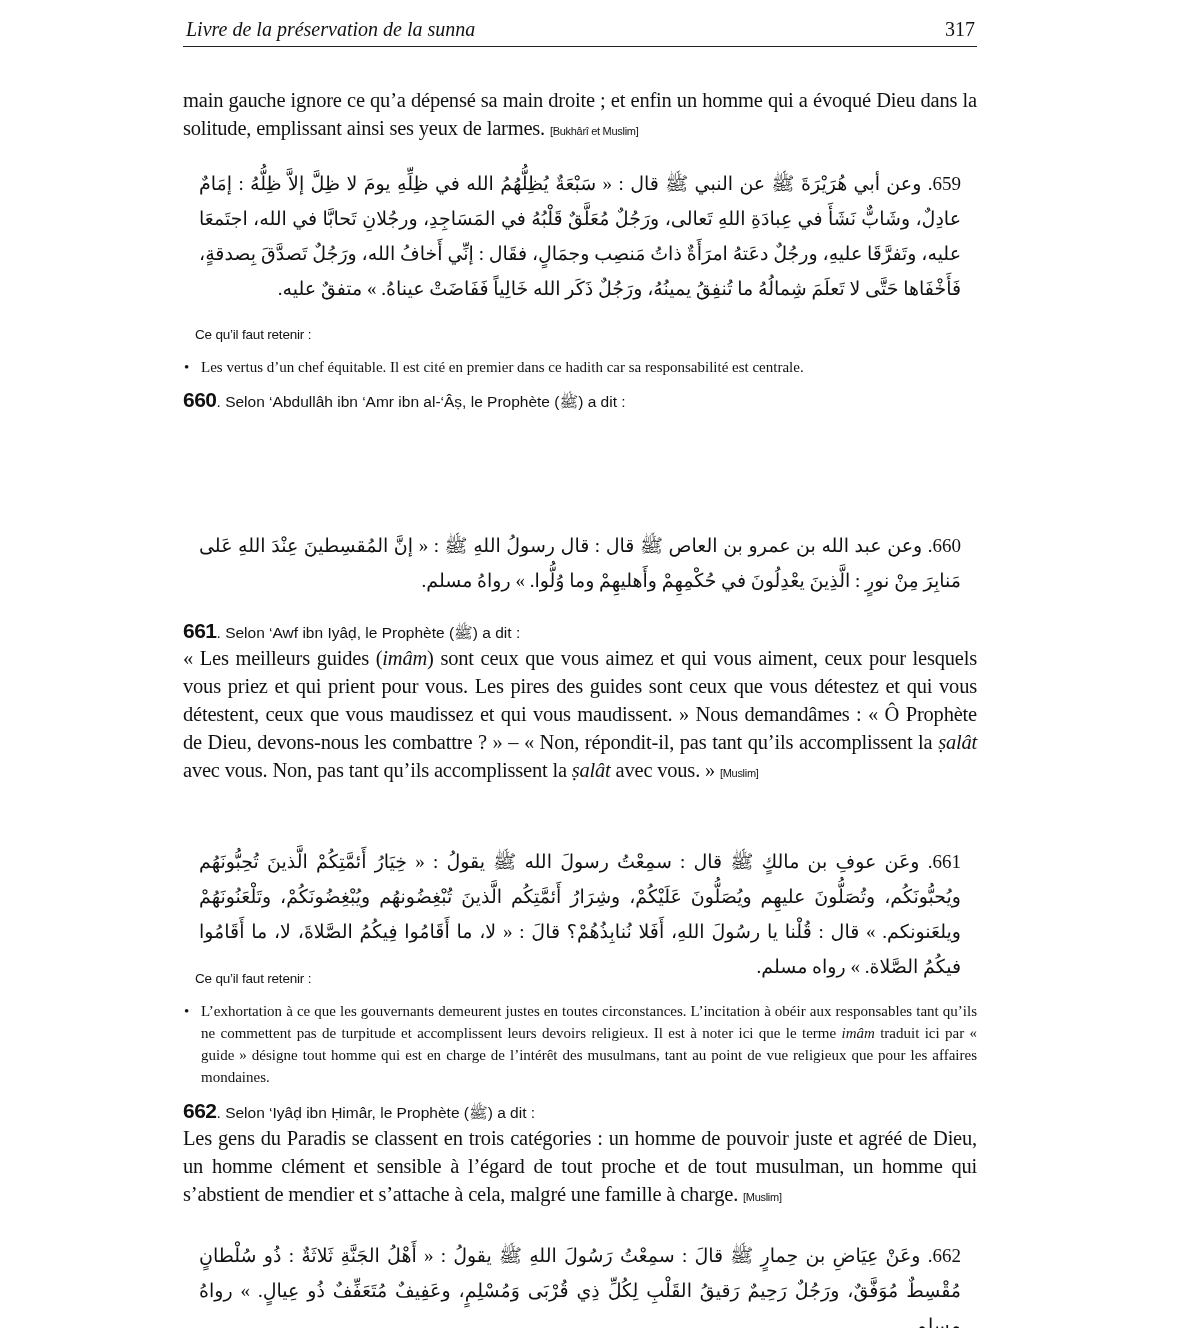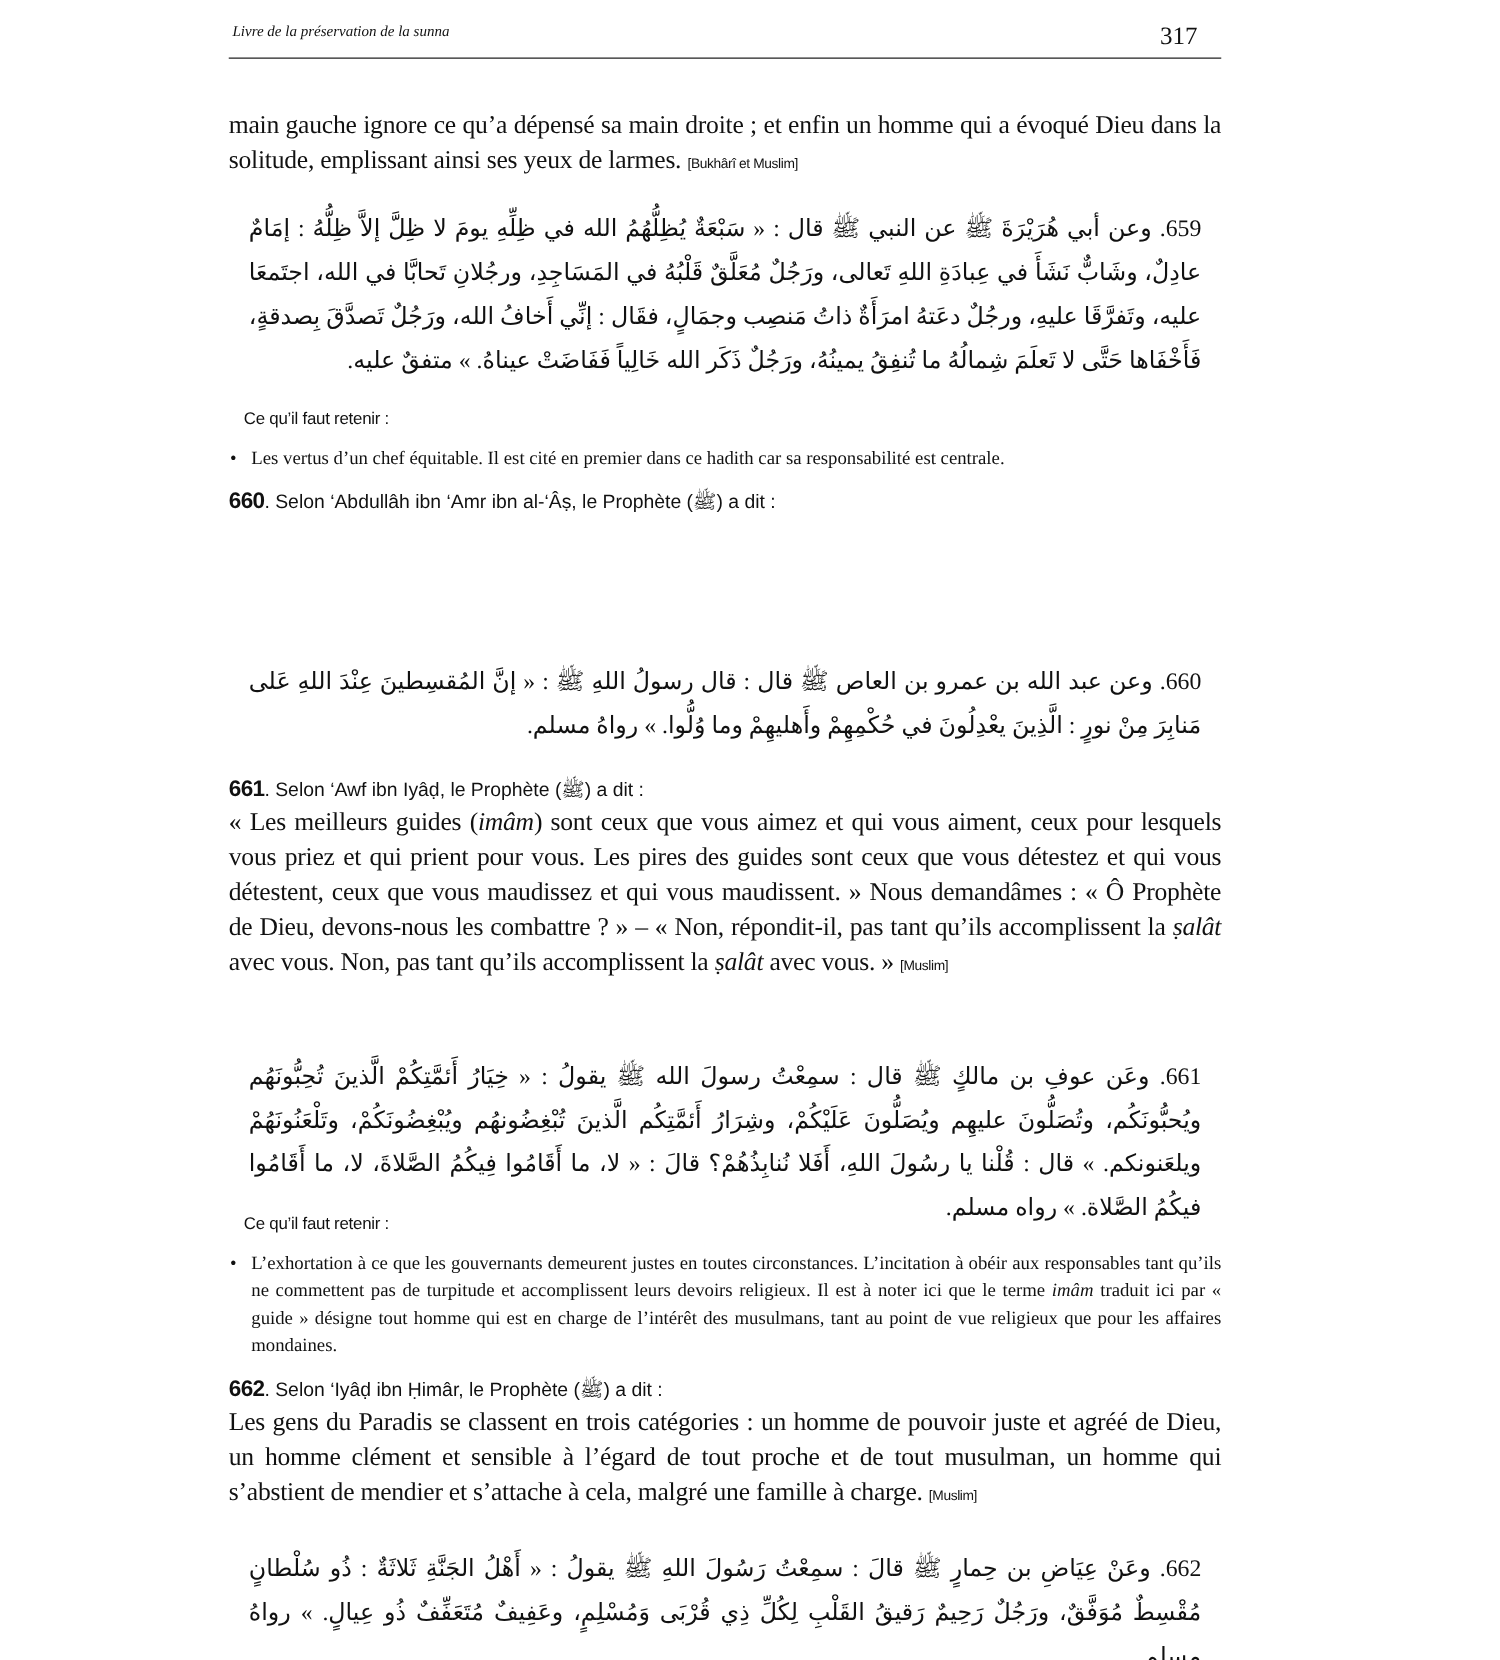--- a/index.html
+++ b/index.html
@@ -1,25 +1,25 @@
 <!DOCTYPE html>
 <html><head>
 <meta charset="utf-8">
 <style>
   html, body { margin: 0; padding: 0; background: #ffffff; }
   body { width: 1200px; height: 1328px; position: relative; overflow: hidden; color: #111; }
   .page { position: absolute; left: 183px; top: 0; width: 794px; }
   .running-head { position: absolute; top: 16px; left: 0; width: 794px; height: 30px; border-bottom: 1.5px solid #222; }
-  .running-title { position: absolute; left: 3px; top: 2px; font-family: "Liberation Serif", serif; font-style: italic; font-size: 12px; }
-  .page-number { position: absolute; right: 19px; top: 2px; font-family: "Liberation Serif", serif; font-size: 20px; }
+  .running-title { position: absolute; left: 3px; top: 2px; font-family: "Liberation Serif", serif; font-style: italic; font-size: 20px; }
+  .page-number { position: absolute; right: 2px; top: 2px; font-family: "Liberation Serif", serif; font-size: 20px; }
   .fr { font-family: "Liberation Serif", serif; font-size: 20.5px; line-height: 28px; text-align: justify; margin: 0; letter-spacing: -0.2px; }
   .src { font-family: "Liberation Sans", sans-serif; font-size: 11px; letter-spacing: -0.3px; }
   .ar { font-family: Liberation Serif, serif; direction: rtl; font-size: 19px; line-height: 35px; text-align: justify; margin: 16px; }
   .hadith-head { font-family: "Liberation Sans", sans-serif; font-size: 15.5px; margin: 0; line-height: 22px; }
-  .hadith-num { font-weight: bold; font-size: 18px; letter-spacing: -0.5px; }
+  .hadith-num { font-weight: bold; font-size: 21px; letter-spacing: -0.5px; }
   .note-title { font-family: "Liberation Sans", sans-serif; font-size: 13.5px; margin: 12px; line-height: 18px; letter-spacing: -0.2px; }
   .note-item { font-family: "Liberation Serif", serif; font-size: 15px; line-height: 22px; margin: 0; padding-left: 18px; position: relative; text-align: justify; }
   .note-item .bullet { position: absolute; left: 1px; top: 0; }
   .block { position: absolute; left: 0; width: 794px; }
   i { font-style: italic; }
 </style>
 </head>
 <body>
 
 <div class="page">

